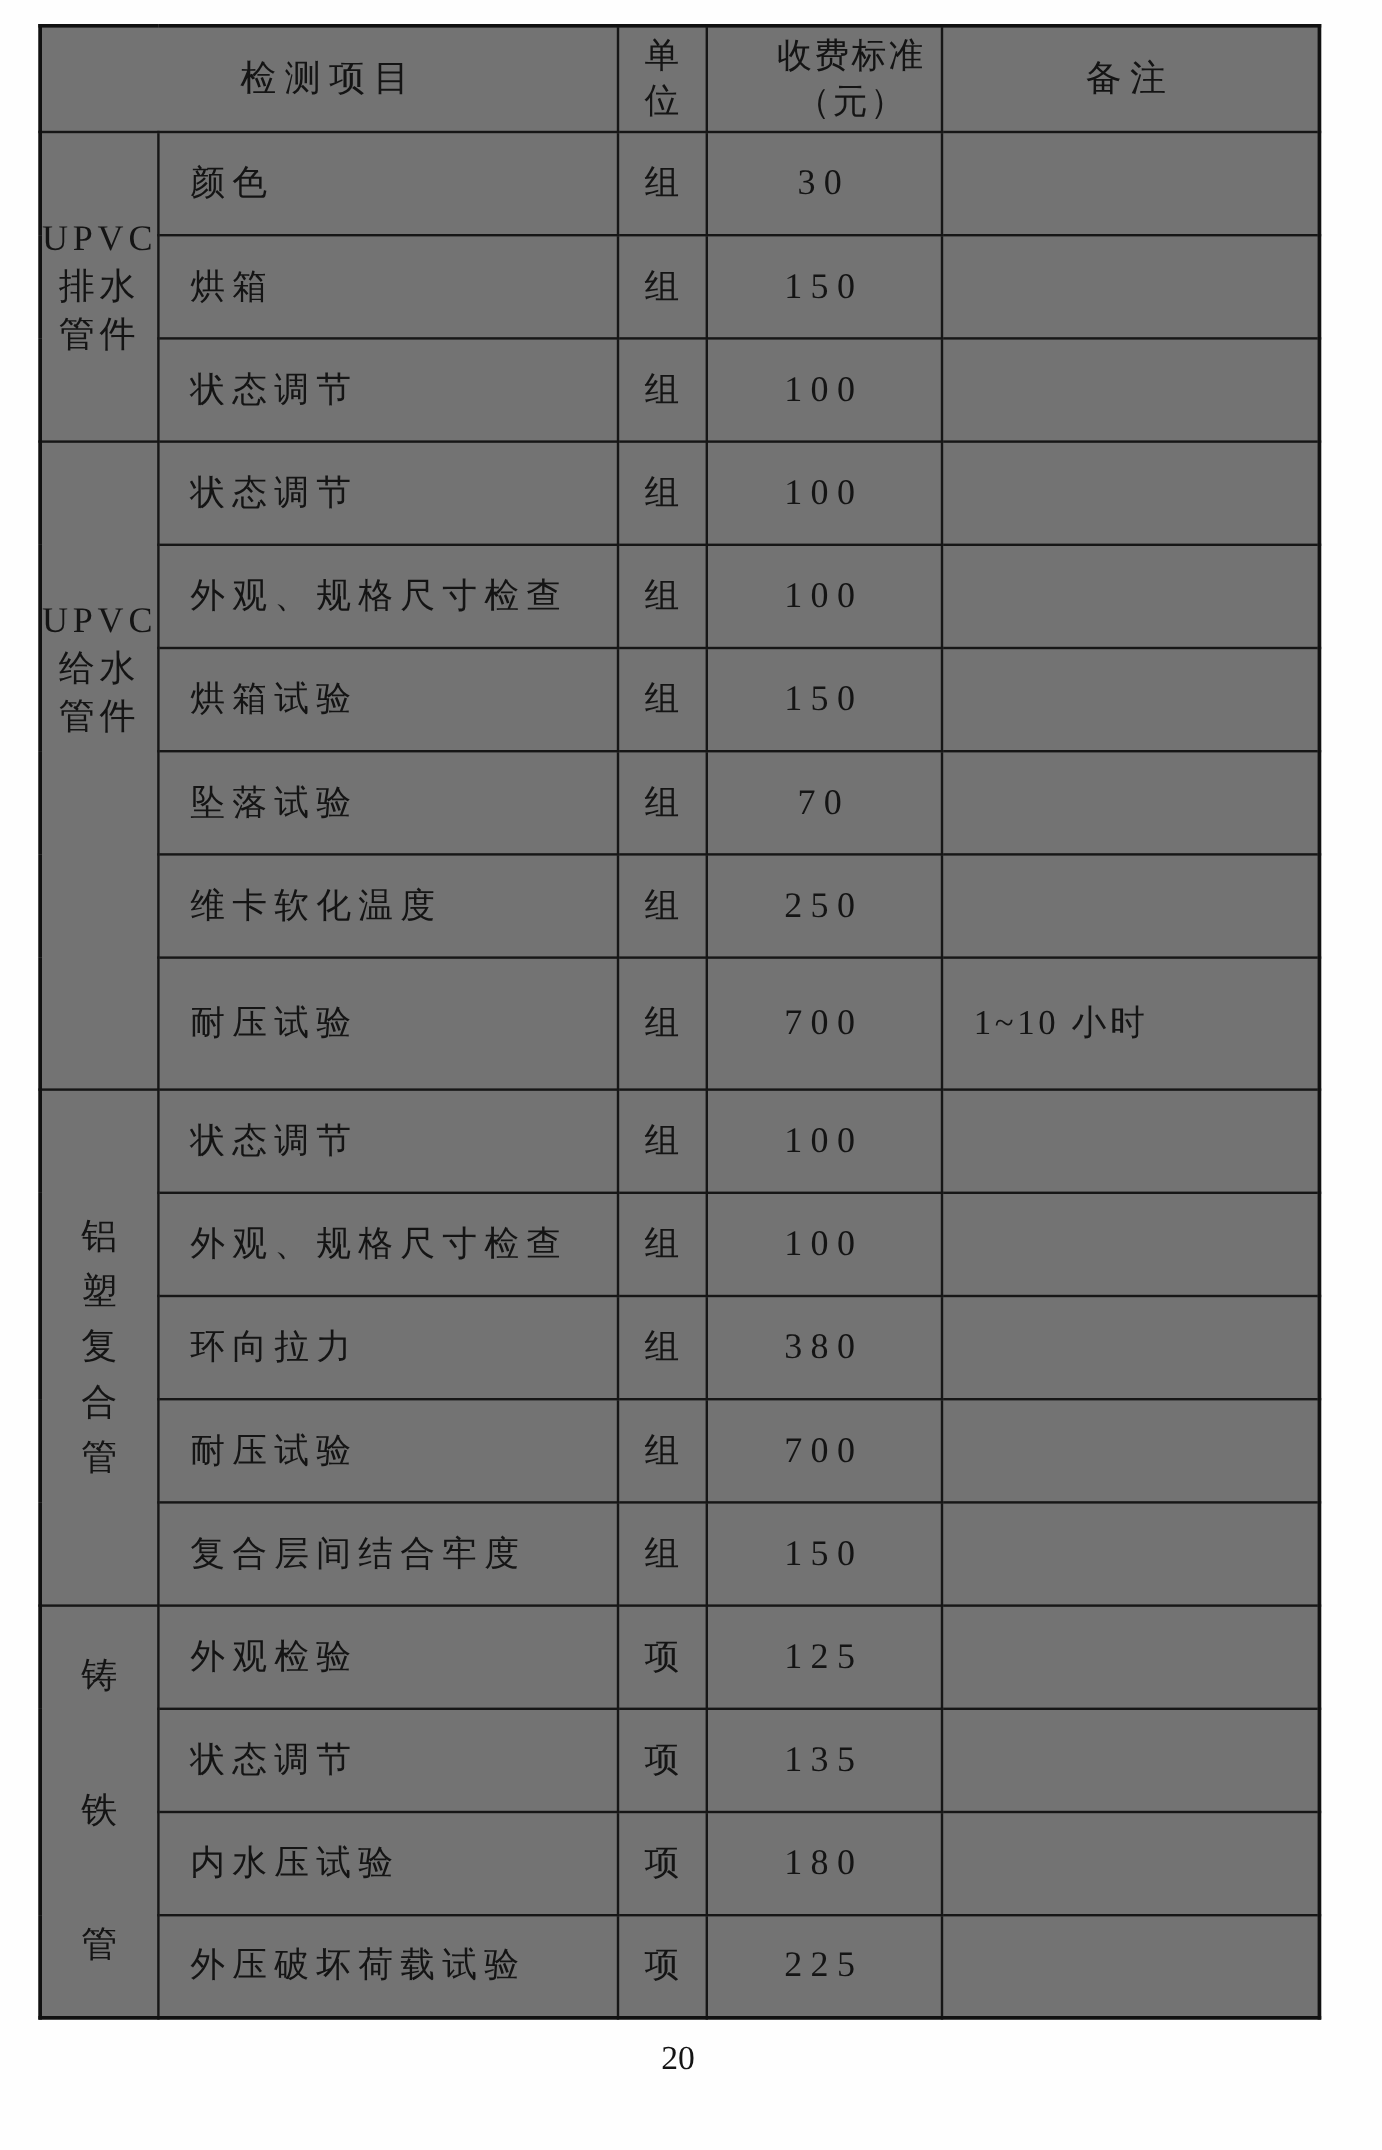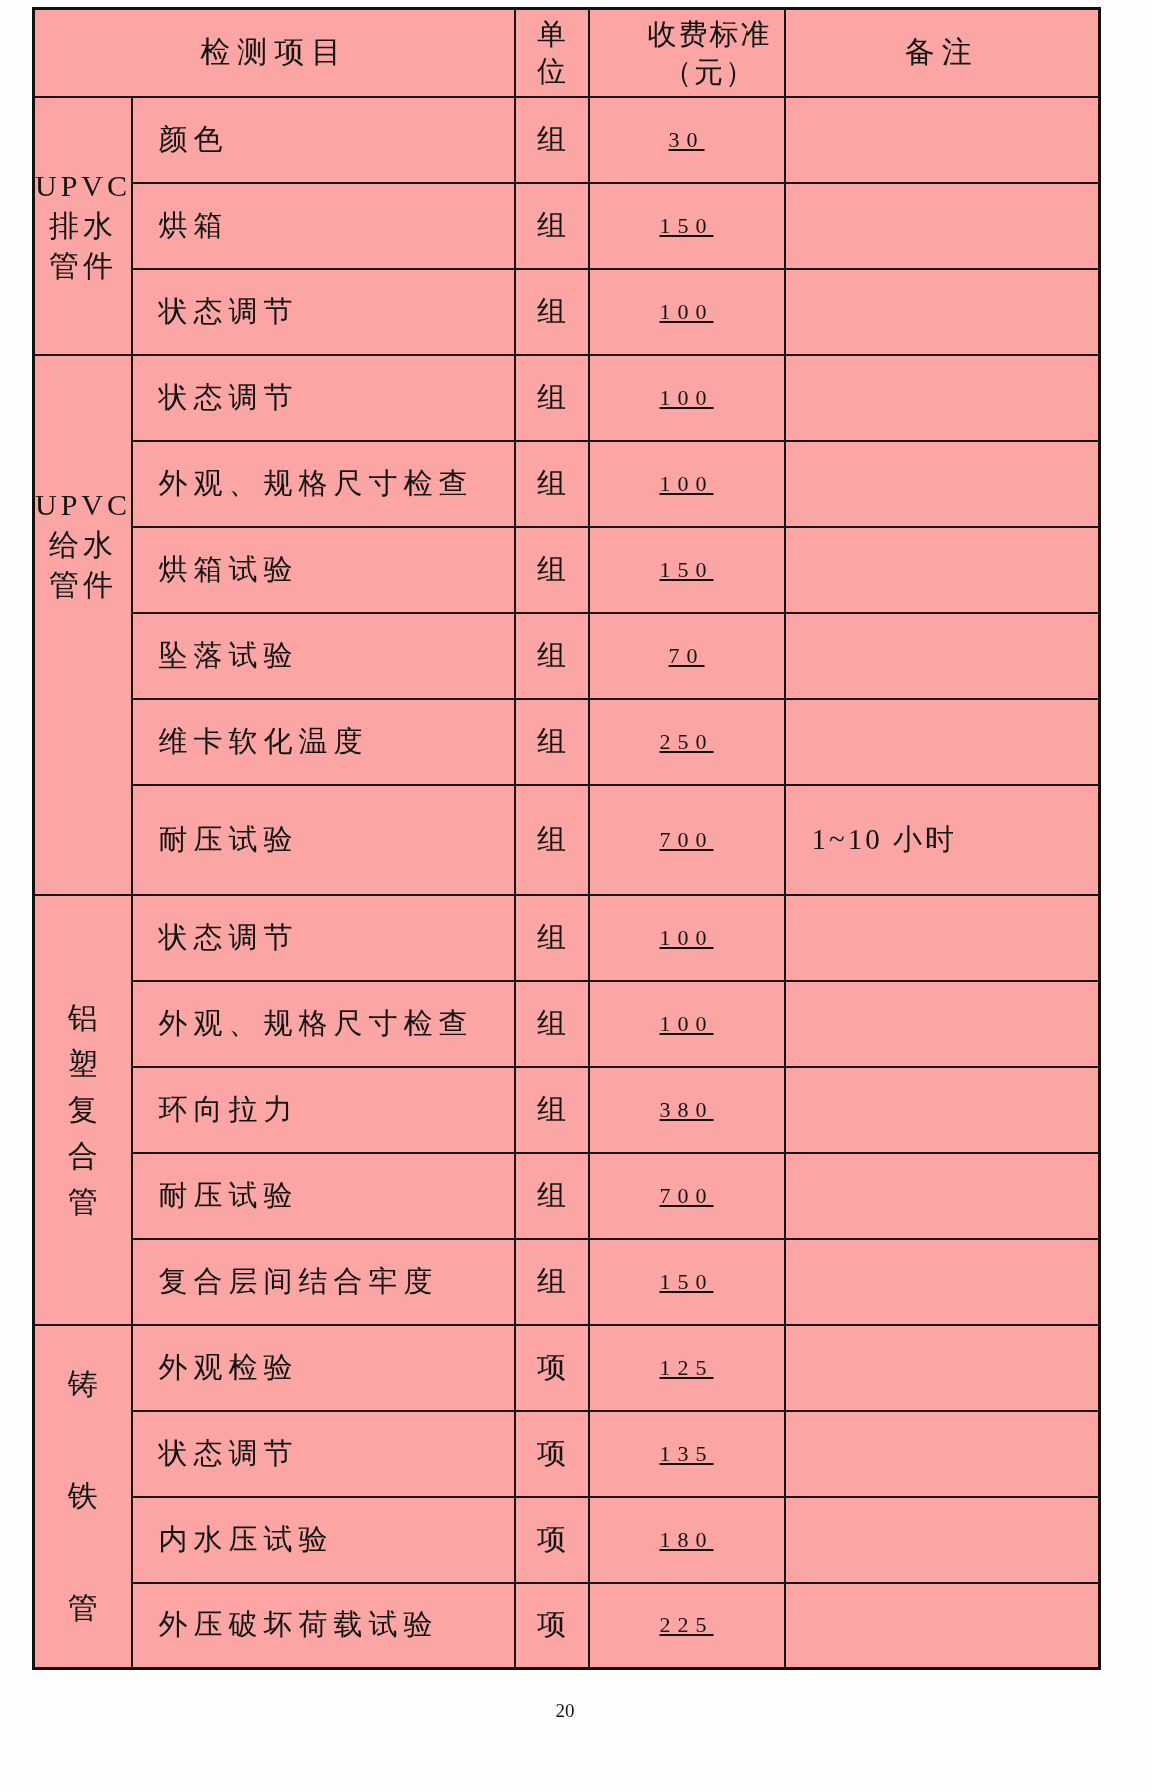--- a/index.html
+++ b/index.html
@@ -12,25 +12,25 @@
     width: 1152px;
     height: 1792px;
     margin: 0 auto;
     background: #fefefe;
     color: #141414;
     font-family: "Liberation Serif", "DejaVu Serif", serif;
   }
   table.fee-table {
     position: absolute;
     left: 32px;
-    top: 7px;
+    top: 20px;
     width: 1066px;
     border-collapse: collapse;
     table-layout: fixed;
-    background: #fca5a5;
+    background: #737373;
   }
   .fee-table th, .fee-table td {
     border: 2px solid #161616;
     padding: 0;
     color: #141414;
     vertical-align: middle;
     overflow: hidden;
   }
   .fee-table { border: 3px solid #111; }
   thead tr { height: 88px; }
@@ -53,25 +53,24 @@
     padding-left: 26px;
     letter-spacing: 6px;
     white-space: nowrap;
     margin-left: 18px;
   }
   td.unit-cell {
     font-size: 29px;
     text-align: center;
   }
   td.fee-cell {
-    font-size: 22px;
+    font-size: 30px;
     text-align: center;
     letter-spacing: 7px;
     font-family: "Liberation Serif", "DejaVu Serif", serif;
-    text-decoration: underline;
   }
   td.remark-cell {
     font-size: 29px;
     text-align: left;
     padding-left: 26px;
     letter-spacing: 3px;
     white-space: nowrap;
   }
   td.group-cell {
     text-align: center;
@@ -88,21 +87,21 @@
   .gname.g2 { transform: translateY(-80px); }
   .gname.g3 { line-height: 46px; letter-spacing: 0; }
   .gname.g4 { line-height: 112px; letter-spacing: 0; }
 
   .page-number {
     position: absolute;
     left: 32px;
     top: 1700px;
     width: 1066px;
     text-align: center;
-    font-size: 19px;
+    font-size: 28px;
     color: #141414;
   }
 </style>
 </head>
 <body>
 
 <div class="sheet">
 
   <table class="fee-table">
     <colgroup>

